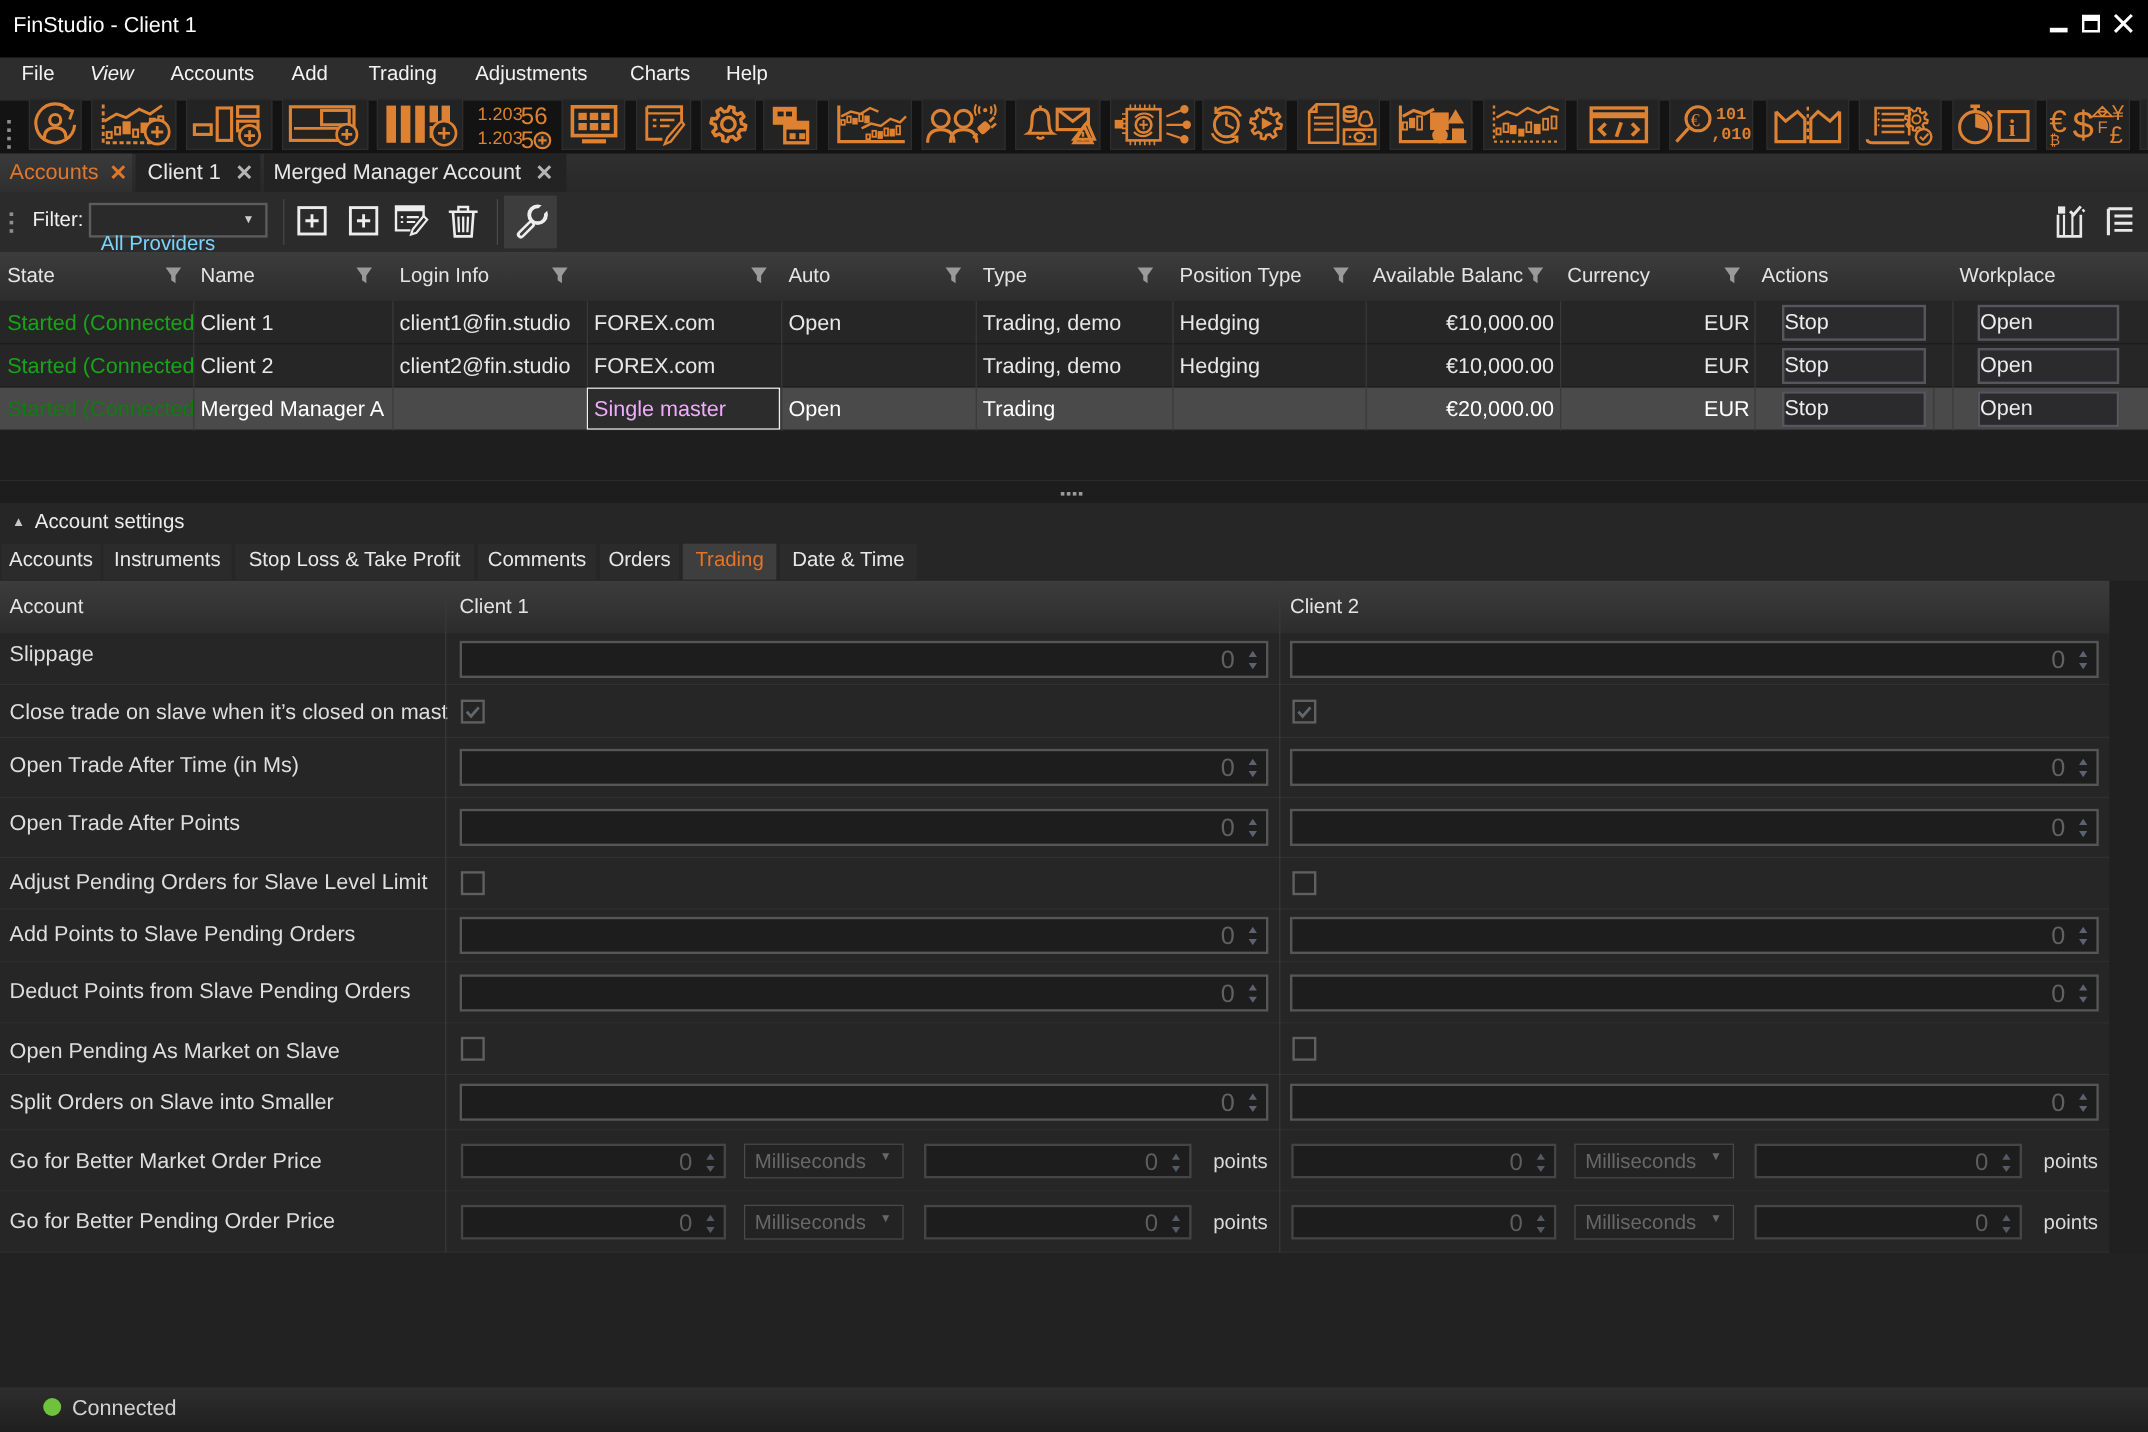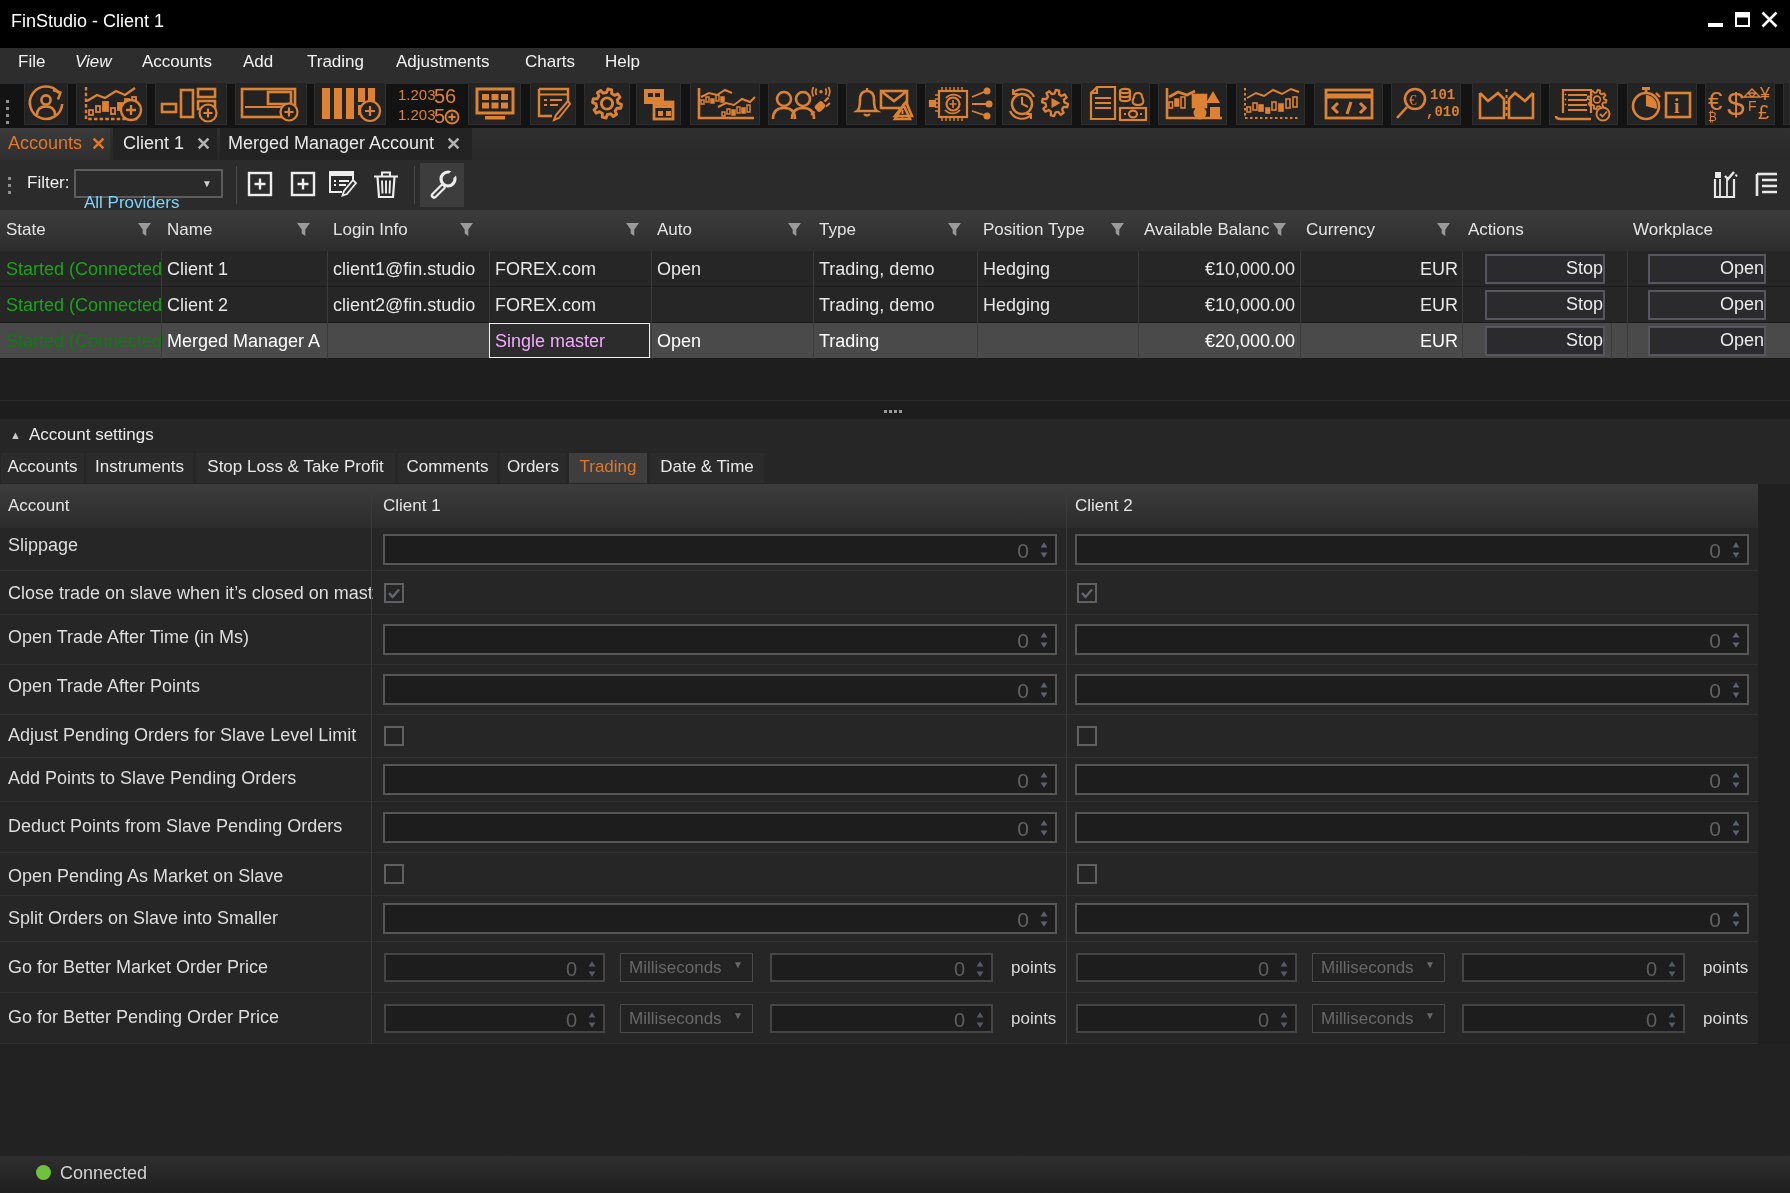--- a/index.html
+++ b/index.html
@@ -30,21 +30,21 @@
   #filterrow { left:0; top:160px; width:1790px; height:50px; background:#2b2b2b; color:#eee; font-size:17px; }
 
   
   #gridhead { left:0; top:210px; width:1790px; height:41px; background:linear-gradient(#3c3c3c,#2d2d2d); color:#e4e4e4; font-size:17px; }
   .hcell { position:absolute; top:10px; }
   .funnel { position:absolute; top:12px; }
   .grow { position:absolute; left:0; width:1790px; height:36px; background:#262626; color:#e8e8e8; font-size:18px; border-bottom:1px solid #1b1b1b; }
   .grow .c { position:absolute; top:8px; white-space:nowrap; overflow:hidden; }
   .green { color:#17a517; }
   .vline { position:absolute; top:0; width:1px; height:36px; background:#3a3a3a; }
-  .rbtn { position:absolute; top:3px; height:30px; background:#2b2b2e; border:2px solid #56565e; color:#ececec; font-size:18px; text-align:right; line-height:25px; }
+  .rbtn { position:absolute; top:3px; height:30px; background:#2b2b2e; border:2px solid #56565e; color:#ececec; font-size:18px; text-align:left; line-height:25px; }
 
   
   #splitter { left:0; top:400px; width:1790px; height:19px; background:#1d1d1d; border-top:1px solid #2a2a2a; }
 
   
   #settings { left:0; top:419px; width:1790px; height:737px; background:#262626; }
   .stab { position:absolute; top:34px; height:30px; background:#2b2b2b; color:#e8e8e8; font-size:17px; text-align:center; }
   .srow { position:absolute; left:0; width:1758px; background:#262626; border-bottom:1px solid #313131; }
   .slabel { position:absolute; left:8px; color:#dedede; font-size:18px; white-space:nowrap; }
   .sinput { position:absolute; height:31px; background:#1d1d1d; border:2px solid #565656; }

